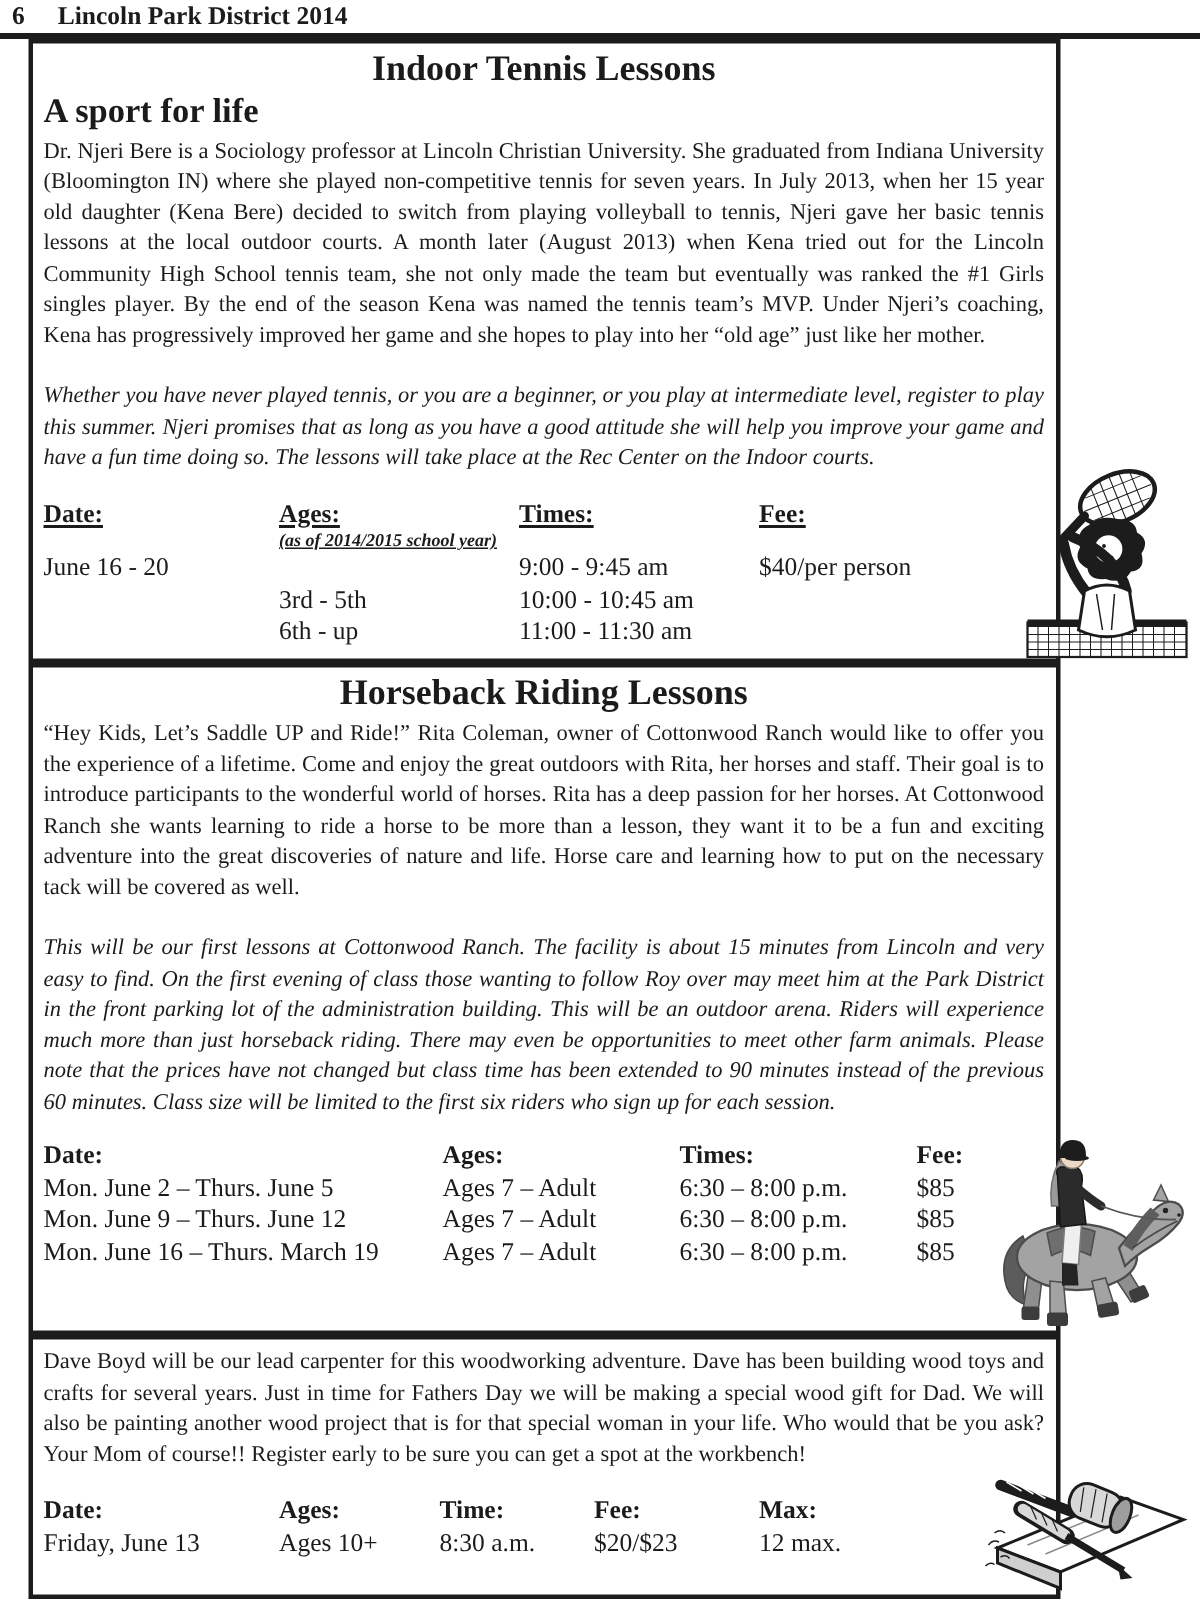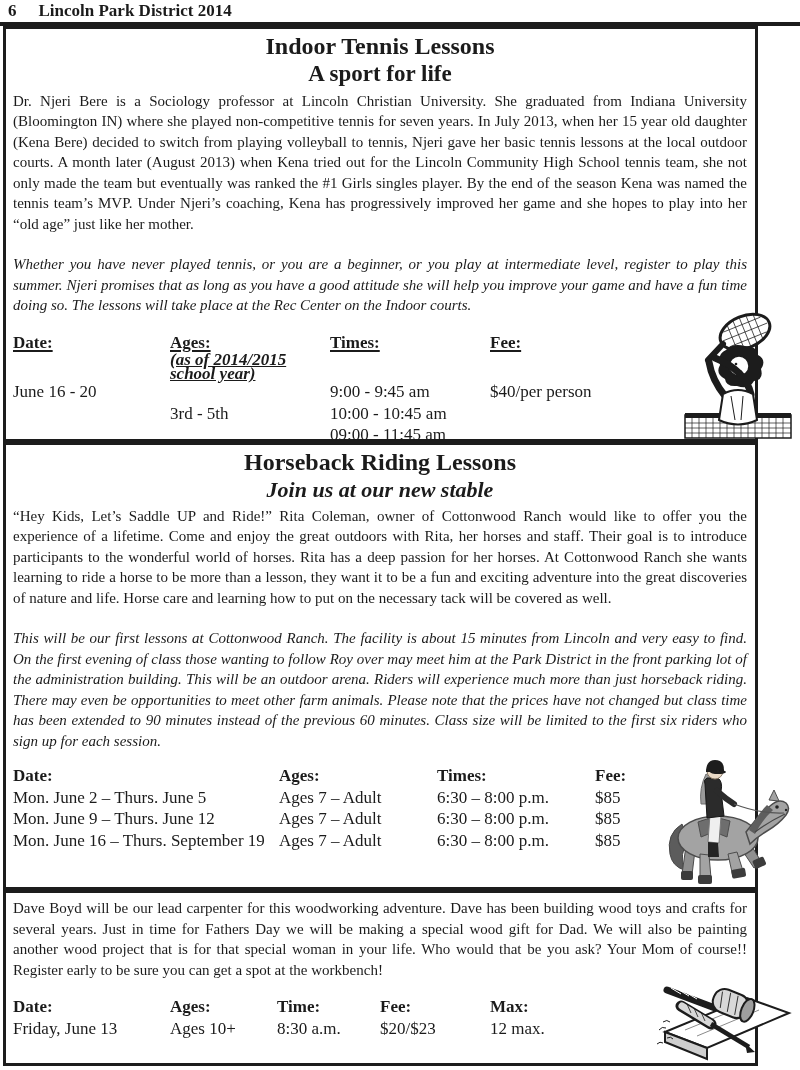--- a/index.html
+++ b/index.html
@@ -12,56 +12,56 @@
   
   .masthead {
     display:flex; align-items:baseline;
     padding:1px 0 1px 8px;
     font-weight:bold; font-size:17px; line-height:20px;
     border-bottom:4px solid #1c1c1c;
   }
   .masthead .pgnum { margin-right:22px; }
 
   
-  .boxes { margin-left:3px; width:755px; box-sizing:border-box; }
+  .boxes { margin-left:19px; width:688px; box-sizing:border-box; }
   .box {
     border:3px solid #1c1c1c;
     box-sizing:border-box;
     padding:2px 8px 0 7px;
     background:#fff;
   }
   .box-tennis    { height:416px; }
   .box-horseback { height:448px; }
   .box-wood      { height:176px; }
 
   .section-title {
     text-align:center; font-weight:bold;
     font-size:24px; line-height:1.18; margin:1px 0 0;
   }
   .section-subtitle {
-    text-align:center; font-weight:bold;
+    text-align:left; font-weight:bold;
     font-size:23px; line-height:1.15; margin:1px 0 2px;
   }
   .section-subtitle.italic { font-style:italic; font-size:22px; }
 
   .para {
     font-size:15px; line-height:20.5px;
     text-align:justify; margin:3px 0 0;
   }
   .para + .para { margin-top:20px;font-style:italic; }
 
   
   .table { display:grid; font-size:17px; line-height:21.5px; }
   .tennis-table    { grid-template-columns:157px 160px 160px auto; margin-top:16px; }
   .horseback-table { grid-template-columns:266px 158px 158px auto; margin-top:14px; }
   .wood-table      { grid-template-columns:157px 107px 103px 110px auto; margin-top:16px; }
   .th { font-weight:bold; }
   .u  { text-decoration:underline; text-decoration-thickness:2px; text-underline-offset:2px; }
   .note {
-    font-size:17px; font-weight:bold; font-style:italic;
+    font-size:12px; font-weight:bold; font-style:italic;
     text-decoration:underline; line-height:14px;
   }
   .gc1{grid-column:1} .gc2{grid-column:2} .gc3{grid-column:3} .gc4{grid-column:4}
   .gr1{grid-row:1} .gr2{grid-row:2} .gr3{grid-row:3} .gr4{grid-row:4} .gr5{grid-row:5}
 
   
   .art { position:absolute; z-index:5; }
   #tennis-art { left:681px; top:312px; }
   #horse-art  { left:658px; top:758px; }
   #wood-art   { left:651px; top:982px; }
@@ -90,47 +90,47 @@
 
       <div class="note gc2 gr2">(as of 2014/2015 school year)</div>
 
       <div class="td gc1 gr3">June 16 - 20</div>
       <div class="td gc3 gr3">9:00 - 9:45 am</div>
       <div class="td gc4 gr3">$40/per person</div>
 
       <div class="td gc2 gr4">3rd - 5th</div>
       <div class="td gc3 gr4">10:00 - 10:45 am</div>
 
-      <div class="td gc3 gr5">09:00 - 11:45 am</div>
+      <div class="td gc2 gr5">6th - up</div>
+      <div class="td gc3 gr5">11:00 - 11:30 am</div>
     </div>
   </div>
 
   <div class="box box-horseback">
     <div class="section-title">Horseback Riding Lessons</div>
-    <div class="section-subtitle italic">Join us at our new stable</div>
     <p class="para">“Hey Kids, Let’s Saddle UP and Ride!”  Rita Coleman, owner of Cottonwood Ranch would like to offer you the experience of a lifetime. Come and enjoy the great outdoors with Rita, her horses and staff.  Their goal is to introduce participants to the wonderful world of horses.  Rita has a deep passion for her horses.  At Cottonwood Ranch she wants learning to ride a horse to be more than a lesson, they want it to be a fun and exciting adventure into the great discoveries of nature and life.  Horse care and learning how to put on the necessary tack will be covered as well.</p>
     <p class="para">This will be our first lessons at Cottonwood Ranch.  The facility is about 15 minutes from Lincoln and very easy to find.  On the first evening of class those wanting to follow Roy over may meet him at the Park District in the front parking lot of the administration building.  This will be an outdoor arena.  Riders will experience much more than just horseback riding.  There may even be opportunities to meet other farm animals.  Please note that the prices have not changed but class time has been extended to 90 minutes instead of the previous 60 minutes.  Class size will be limited to the first six riders who sign up for each session.</p>
 
     <div class="table horseback-table">
       <div class="th">Date:</div>
       <div class="th">Ages:</div>
       <div class="th">Times:</div>
       <div class="th">Fee:</div>
 
       <div class="td">Mon. June 2 – Thurs. June 5</div>
       <div class="td">Ages 7 – Adult</div>
       <div class="td">6:30 – 8:00 p.m.</div>
       <div class="td">$85</div>
 
       <div class="td">Mon. June 9 – Thurs. June 12</div>
       <div class="td">Ages 7 – Adult</div>
       <div class="td">6:30 – 8:00 p.m.</div>
       <div class="td">$85</div>
 
-      <div class="td">Mon. June 16 – Thurs. September 19</div>
+      <div class="td">Mon. June 16 – Thurs. March 19</div>
       <div class="td">Ages 7 – Adult</div>
       <div class="td">6:30 – 8:00 p.m.</div>
       <div class="td">$85</div>
     </div>
   </div>
 
   <div class="box box-wood">
     <p class="para">Dave Boyd will be our lead carpenter for this woodworking adventure.  Dave has been building wood toys and crafts for several years.  Just in time for Fathers Day we will be making a special wood gift for Dad. We will also be painting another wood project that is for that special woman in your life. Who would that be you ask? Your Mom of course!!  Register early to be sure you can get a spot at the workbench!</p>
 
     <div class="table wood-table">

